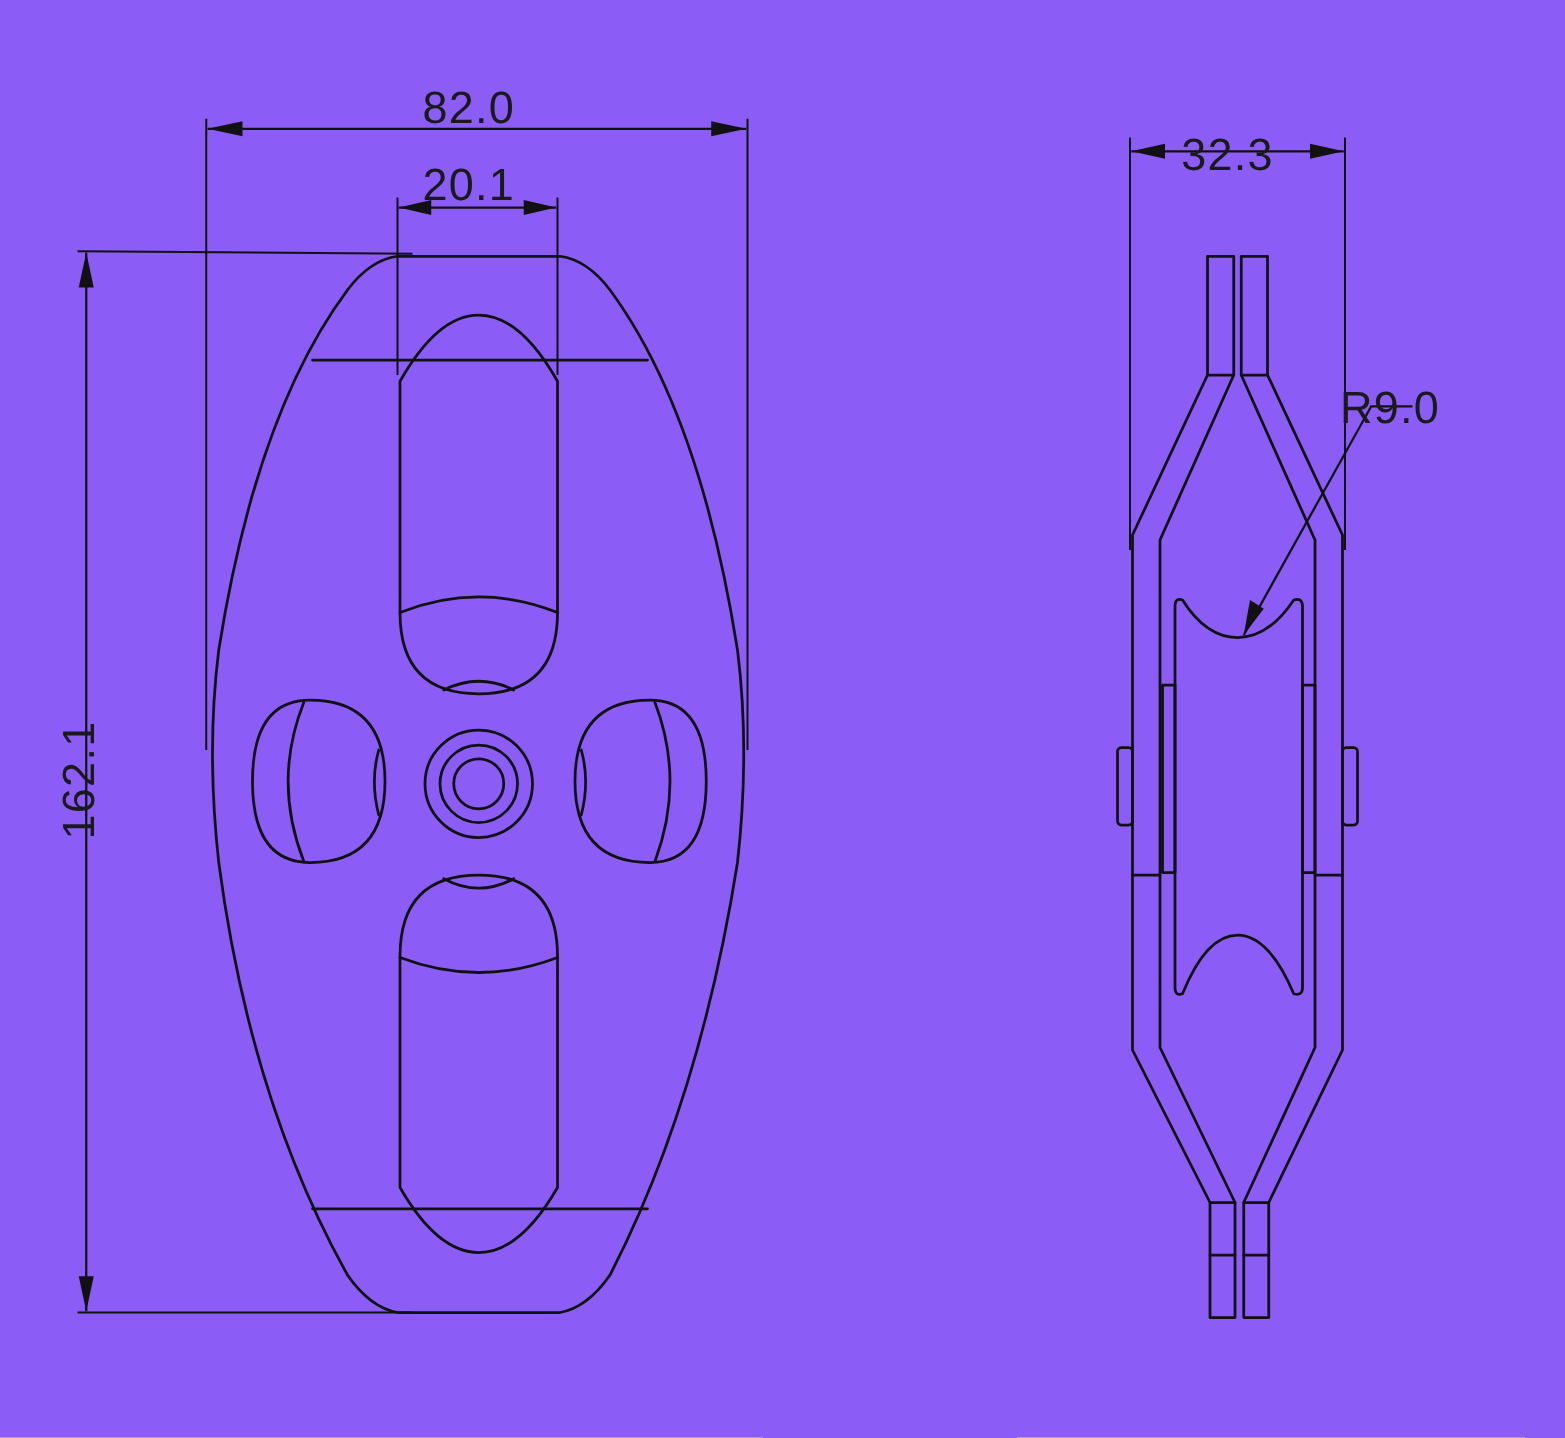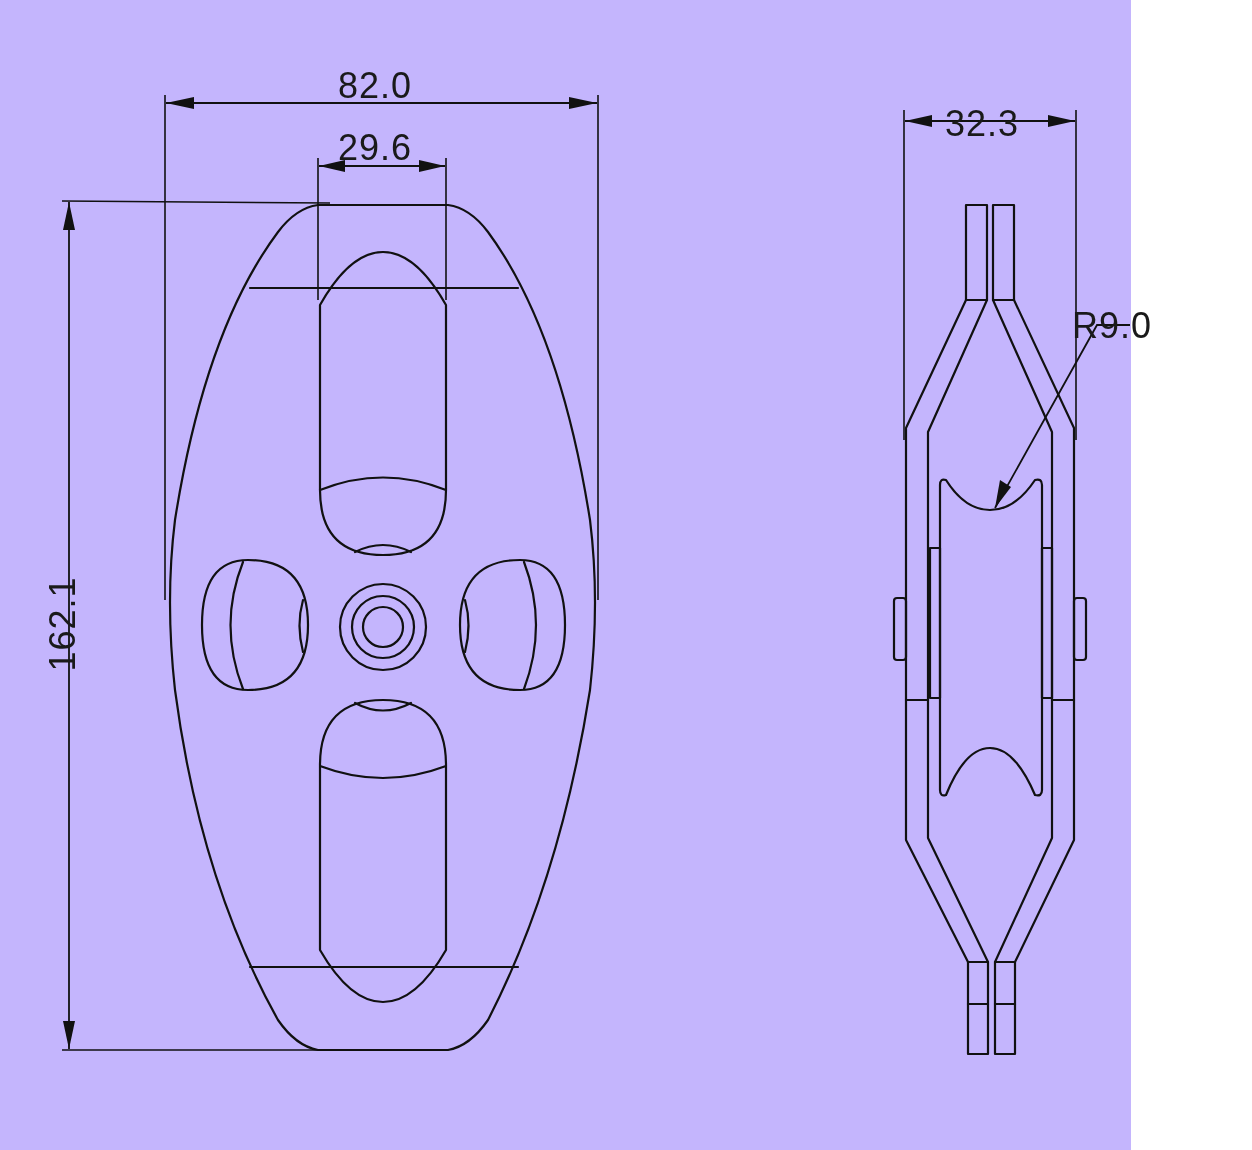--- a/index.html
+++ b/index.html
@@ -1,17 +1,17 @@
 <!DOCTYPE html>
 <html><head>
 <meta charset="utf-8">
 <style>
   html, body { margin: 0; padding: 0; background: #ffffff; }
   body { width: 1252px; height: 1150px; overflow: hidden; position: relative; }
-  .sheet { position: absolute; left: 0; top: 0; width: 1131px; height: 1150px; background: #c4b5fd; }
+  .sheet { position: absolute; left: 0; top: 0; width: 1252px; height: 1150px; background: #8b5cf6; }
   svg { position: absolute; left: 0; top: 0; }
   .ln { fill: none; stroke: #111; stroke-width: 2.2; stroke-linecap: round; stroke-linejoin: round; }
   .thin { fill: none; stroke: #111; stroke-width: 1.6; }
   .dim { fill: none; stroke: #111; stroke-width: 1.8; }
   .arrow { fill: #111; stroke: none; }
   .lbl { position: absolute; font-family: "Liberation Sans", sans-serif; color: #1a1a1a; font-size: 36px; line-height: 1; letter-spacing: 1px; white-space: nowrap; }
   .rot { transform: rotate(-90deg); transform-origin: center center; }
 </style>
 </head>
 <body>
@@ -119,18 +119,18 @@
       <line class="dim" x1="905" y1="121" x2="1075" y2="121"></line>
       <polygon class="arrow" points="905,121 932,115 932,127"></polygon>
       <polygon class="arrow" points="1075,121 1048,115 1048,127"></polygon>
 
       <polyline class="dim" points="1130,325 1097,325 995,508"></polyline>
       <polygon class="arrow" points="995,508 1000,480 1011,487"></polygon>
     </g>
   </svg>
 
   <span class="lbl" style="left:338px; top:68px;">82.0</span>
-  <span class="lbl" style="left:338px; top:130px;">29.6</span>
+  <span class="lbl" style="left:338px; top:130px;">20.1</span>
   <span class="lbl rot" style="left:8px; top:606px; width:110px; text-align:center;">162.1</span>
   <span class="lbl" style="left:945px; top:84px;margin-top:22px;">32.3</span>
   <span class="lbl" style="left:1072px; top:308px;">R9.0</span>
 
 </div>
 
 </body></html>

